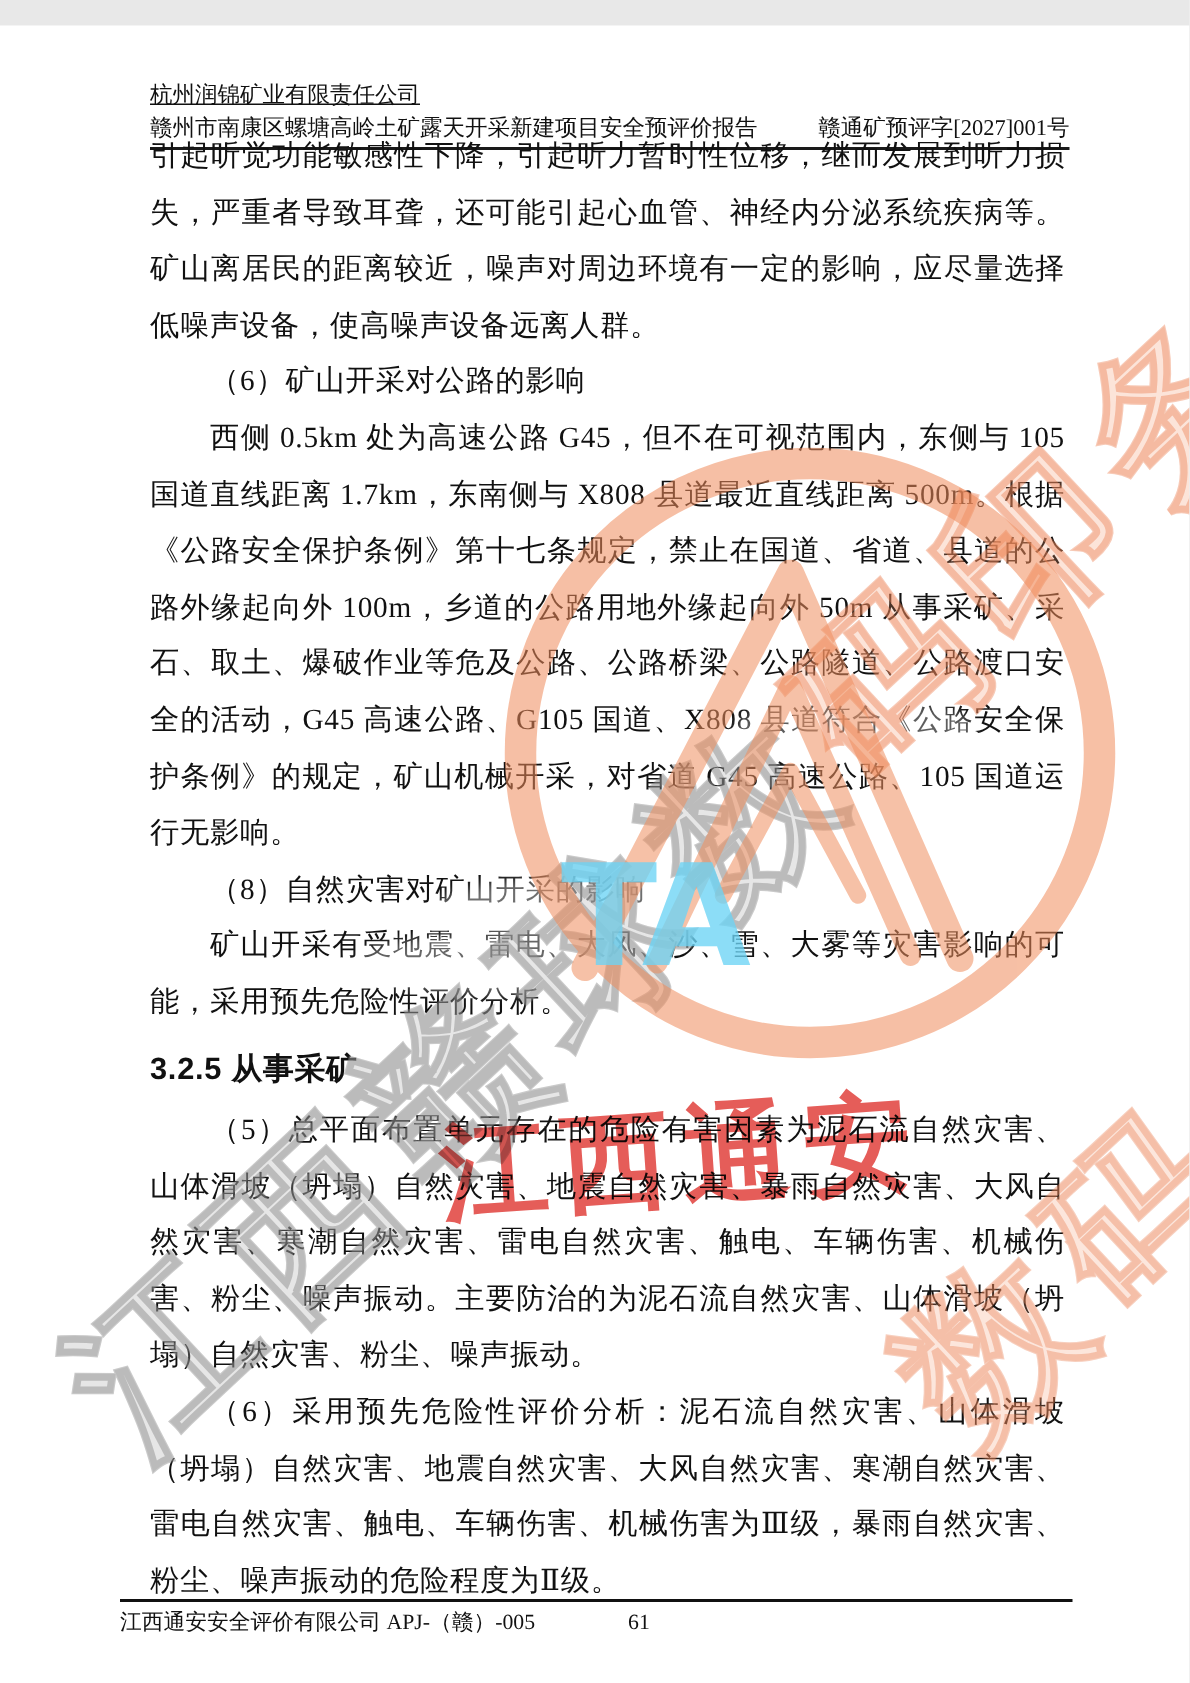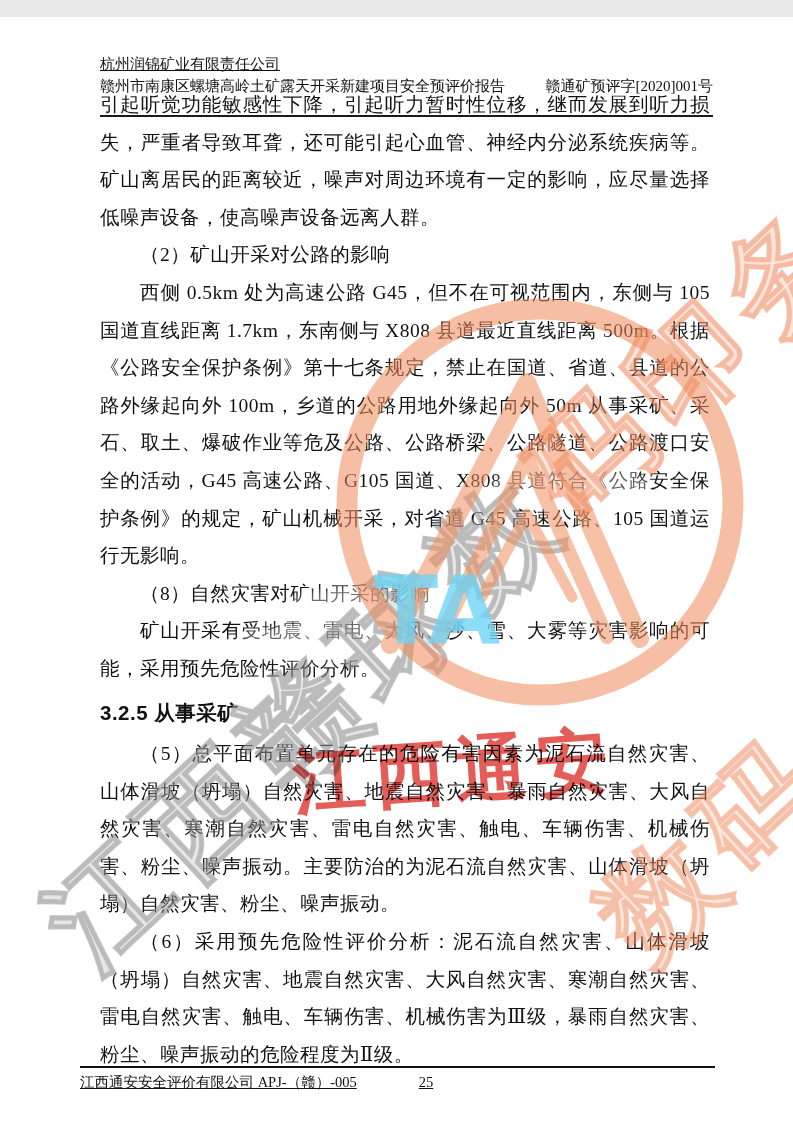--- a/index.html
+++ b/index.html
@@ -10,42 +10,42 @@
     background:#ffffff;
     overflow:hidden;
     font-family:"Liberation Serif","DejaVu Serif",serif;
     color:#111;
   }
   
   .header{position:absolute;top:36px;left:100px;right:80px;z-index:1;}
   .header-line1{font-size:15px;line-height:22px;text-decoration:underline;display:inline-block;}
   .header-line2{
     display:flex;justify-content:space-between;align-items:flex-end;
-    border-bottom:2px solid #1a1a1a;padding-bottom:18px;
+    border-bottom:2px solid #1a1a1a;padding-bottom:1px;
     font-size:15px;line-height:22px;
   }
   
   .doc-body{
     position:absolute;top:69px;left:100px;right:83px;z-index:1;
     font-size:19.5px;line-height:37.6px;text-align:justify;
     letter-spacing:.5px;
   }
   .doc-body p{margin:0;}
   .doc-body p.indent{text-indent:40px;}
   .section-heading{
     font-family:"Liberation Sans","DejaVu Sans",sans-serif;
     font-weight:bold;font-size:20.5px;line-height:37.6px;
     margin:6px 0 4px 0;
   }
   
   .footer{
     position:absolute;left:80px;right:78px;top:1049px;z-index:1;
     border-top:2px solid #111;padding-top:5px;
     display:flex;align-items:flex-start;
-    font-size:14.5px;line-height:18px;text-decoration:underline;
+    font-size:14.5px;line-height:18px;
   }
   .footer .page-num{margin-left:62px;font-family:"Liberation Serif","DejaVu Serif",serif;}
   
   .wm{position:absolute;pointer-events:none;}
   .wm-white{background:rgba(255,255,255,.72);border-radius:45%;filter:blur(4px);z-index:2;}
   .wm-logo{z-index:3;opacity:.55;}
   .wm-ta{
     z-index:3;left:374px;top:548px;
     font-family:"DejaVu Sans","Liberation Sans",sans-serif;
     font-weight:bold;font-size:94px;line-height:1;
@@ -78,27 +78,27 @@
 </style>
 </head>
 <body>
 
 <div class="page">
 
   <div class="header">
     <div class="header-line1">杭州润锦矿业有限责任公司</div>
     <div class="header-line2">
       <span>赣州市南康区螺塘高岭土矿露天开采新建项目安全预评价报告</span>
-      <span>赣通矿预评字[2020]001号</span>
+      <span>赣通矿预评字[2027]001号</span>
     </div>
   </div>
 
   <div class="doc-body">
     <p>引起听觉功能敏感性下降，引起听力暂时性位移，继而发展到听力损失，严重者导致耳聋，还可能引起心血管、神经内分泌系统疾病等。矿山离居民的距离较近，噪声对周边环境有一定的影响，应尽量选择低噪声设备，使高噪声设备远离人群。</p>
-    <p class="indent">（2）矿山开采对公路的影响</p>
+    <p class="indent">（6）矿山开采对公路的影响</p>
     <p class="indent">西侧 0.5km 处为高速公路 G45，但不在可视范围内，东侧与 105 国道直线距离 1.7km，东南侧与 X808 县道最近直线距离 500m。根据《公路安全保护条例》第十七条规定，禁止在国道、省道、县道的公路外缘起向外 100m，乡道的公路用地外缘起向外 50m 从事采矿、采石、取土、爆破作业等危及公路、公路桥梁、公路隧道、公路渡口安全的活动，G45 高速公路、G105 国道、X808 县道符合《公路安全保护条例》的规定，矿山机械开采，对省道 G45 高速公路、105 国道运行无影响。</p>
     <p class="indent">（8）自然灾害对矿山开采的影响</p>
     <p class="indent">矿山开采有受地震、雷电、大风、沙、雪、大雾等灾害影响的可能，采用预先危险性评价分析。</p>
     <h3 class="section-heading">3.2.5 从事采矿</h3>
     <p class="indent">（5）总平面布置单元存在的危险有害因素为泥石流自然灾害、山体滑坡（坍塌）自然灾害、地震自然灾害、暴雨自然灾害、大风自然灾害、寒潮自然灾害、雷电自然灾害、触电、车辆伤害、机械伤害、粉尘、噪声振动。主要防治的为泥石流自然灾害、山体滑坡（坍塌）自然灾害、粉尘、噪声振动。</p>
     <p class="indent">（6）采用预先危险性评价分析：泥石流自然灾害、山体滑坡（坍塌）自然灾害、地震自然灾害、大风自然灾害、寒潮自然灾害、雷电自然灾害、触电、车辆伤害、机械伤害为Ⅲ级，暴雨自然灾害、粉尘、噪声振动的危险程度为Ⅱ级。</p>
   </div>
 
   <div class="wm wm-white" style="left:363px;top:531px;width:128px;height:38px;opacity:.65;"></div>
   <div class="wm wm-white" style="left:292px;top:568px;width:218px;height:40px;opacity:.55;"></div>
@@ -116,16 +116,16 @@
 
   <div class="wm wm-red">江西通安</div>
 
   <div class="wm wm-diag">
     <span class="gray">江西赣球数</span><span class="orange">码印务</span>
   </div>
   <div class="wm wm-diag2">数码</div>
 
   <div class="footer">
     <span>江西通安安全评价有限公司 APJ-（赣）-005</span>
-    <span class="page-num">25</span>
+    <span class="page-num">61</span>
   </div>
 
 </div>
 
 </body></html>

